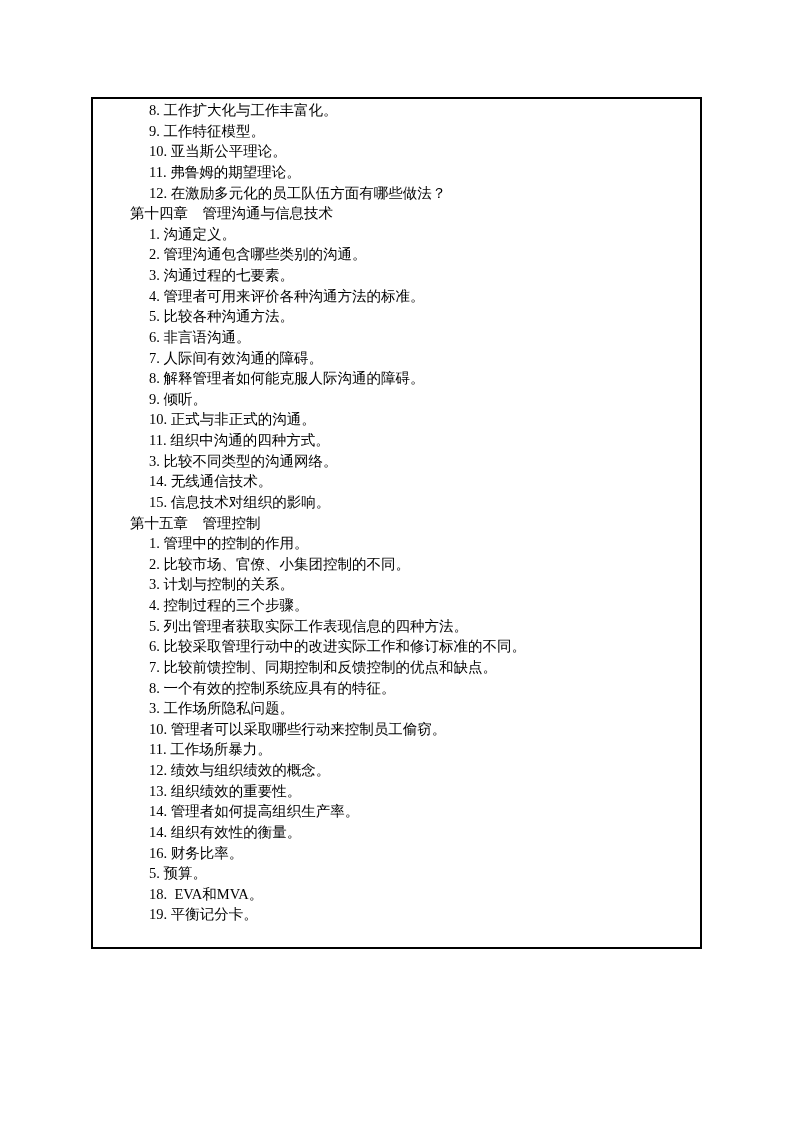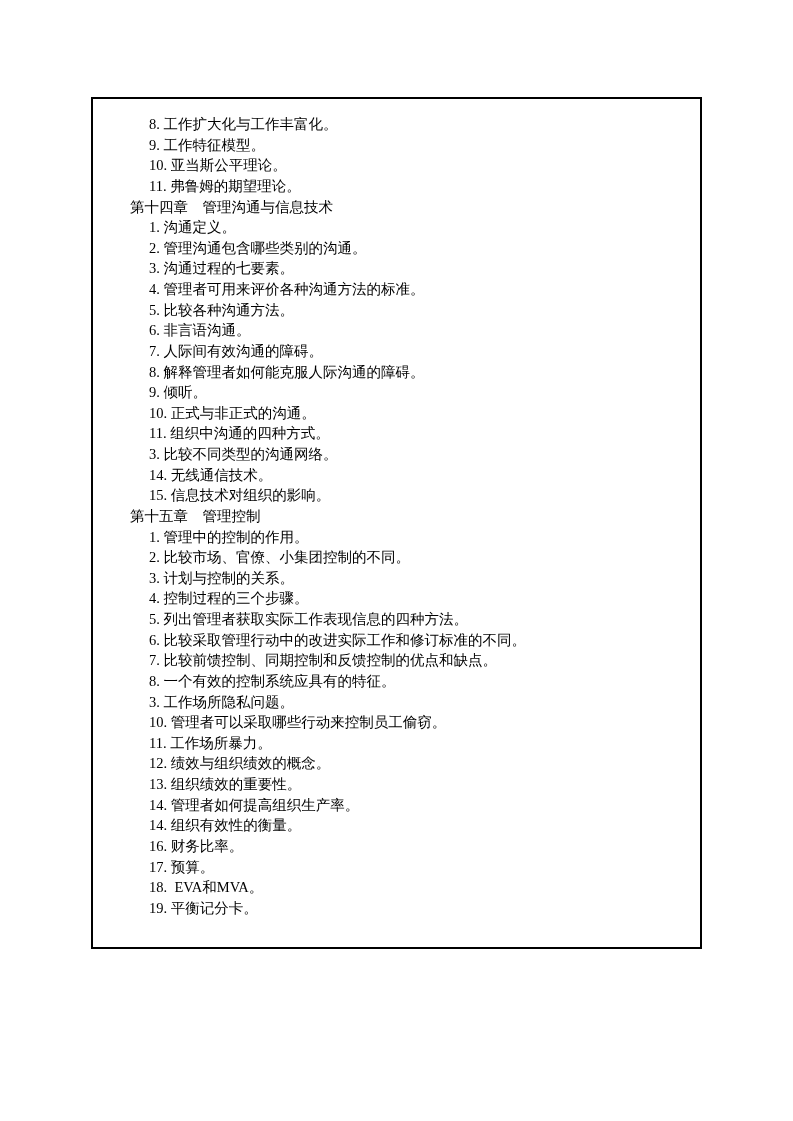--- a/index.html
+++ b/index.html
@@ -15,21 +15,21 @@
     font-family: "Liberation Serif", "DejaVu Serif", serif;
   }
   .doc-cell {
     position: absolute;
     left: 91px;
     top: 97px;
     width: 611px;
     height: 852px;
     box-sizing: border-box;
     border: 2px solid #000000;
-    padding-top: 15px;
+    padding-top: 1px;
     background: #ffffff;
   }
   .line {
     height: 20.63px;
     line-height: 20.63px;
     font-size: 14.5px;
     color: #000000;
     white-space: pre;
     overflow: hidden;
   }
@@ -42,20 +42,21 @@
 </style>
 </head>
 <body>
 
 <div class="doc-cell">
   <div id="lines-container">
       <div class="line item">8. 工作扩大化与工作丰富化。</div>
       <div class="line item">9. 工作特征模型。</div>
       <div class="line item">10. 亚当斯公平理论。</div>
       <div class="line item">11. 弗鲁姆的期望理论。</div>
+      <div class="line item">12. 在激励多元化的员工队伍方面有哪些做法？</div>
       <div class="line chapter">第十四章　管理沟通与信息技术</div>
       <div class="line item">1. 沟通定义。</div>
       <div class="line item">2. 管理沟通包含哪些类别的沟通。</div>
       <div class="line item">3. 沟通过程的七要素。</div>
       <div class="line item">4. 管理者可用来评价各种沟通方法的标准。</div>
       <div class="line item">5. 比较各种沟通方法。</div>
       <div class="line item">6. 非言语沟通。</div>
       <div class="line item">7. 人际间有效沟通的障碍。</div>
       <div class="line item">8. 解释管理者如何能克服人际沟通的障碍。</div>
       <div class="line item">9. 倾听。</div>
@@ -74,17 +75,17 @@
       <div class="line item">7. 比较前馈控制、同期控制和反馈控制的优点和缺点。</div>
       <div class="line item">8. 一个有效的控制系统应具有的特征。</div>
       <div class="line item">3. 工作场所隐私问题。</div>
       <div class="line item">10. 管理者可以采取哪些行动来控制员工偷窃。</div>
       <div class="line item">11. 工作场所暴力。</div>
       <div class="line item">12. 绩效与组织绩效的概念。</div>
       <div class="line item">13. 组织绩效的重要性。</div>
       <div class="line item">14. 管理者如何提高组织生产率。</div>
       <div class="line item">14. 组织有效性的衡量。</div>
       <div class="line item">16. 财务比率。</div>
-      <div class="line item">17. 预算。</div>
+      <div class="line item">5. 预算。</div>
       <div class="line item">18.  EVA和MVA。</div>
       <div class="line item">19. 平衡记分卡。</div>
     </div>
 </div>
 
 </body></html>

